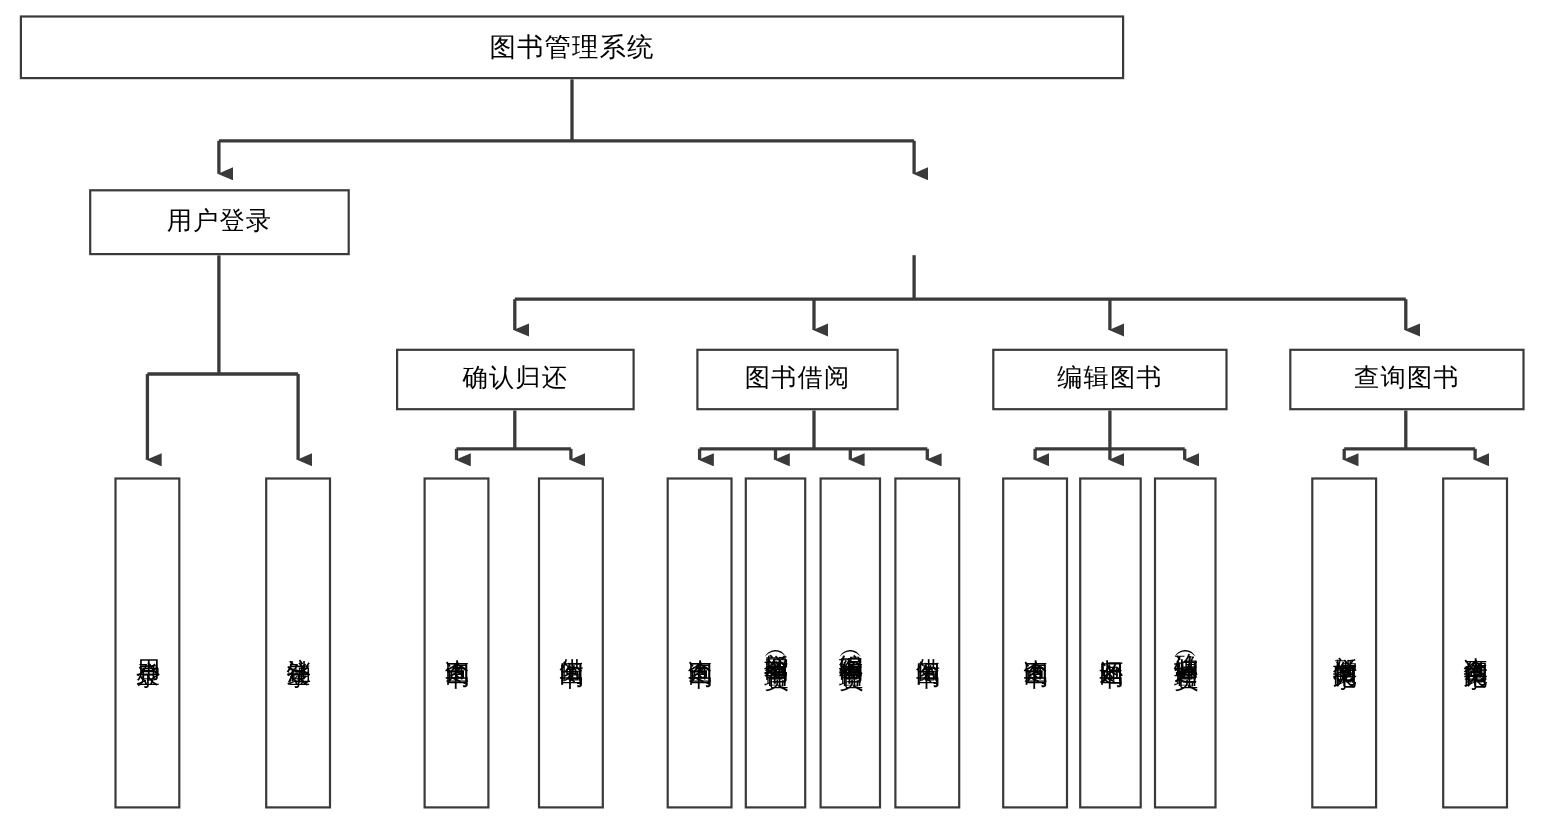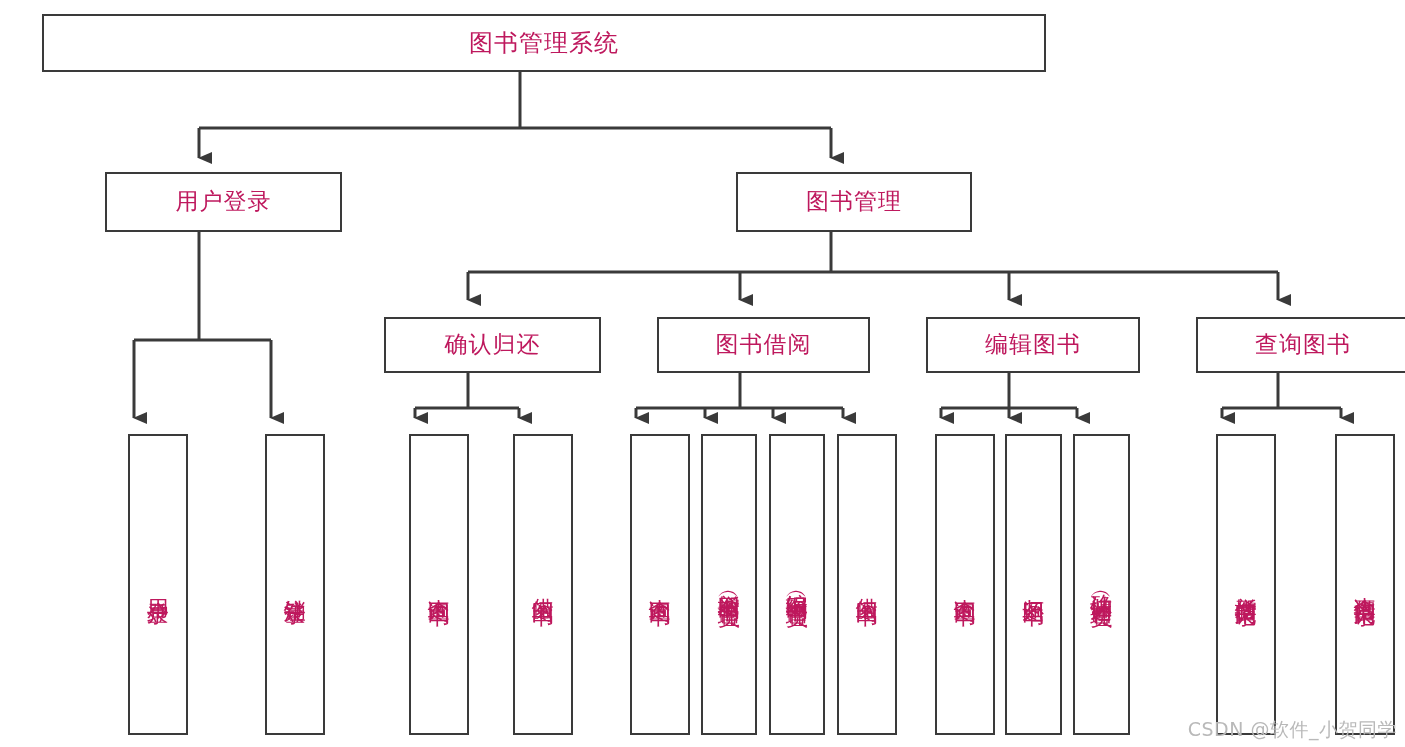--- a/index.html
+++ b/index.html
@@ -22,27 +22,26 @@
     top: 0;
     width: 1405px;
     height: 747px;
     pointer-events: none;
   }
   .node {
     position: absolute;
     box-sizing: border-box;
     border: 2.5px solid #3a3a3a;
     background: #ffffff;
-    color: #be185d;
+    color: #000000;
     display: flex;
     align-items: center;
     justify-content: center;
     text-align: center;
     z-index: 2;
-    margin-left: 24px;
   }
   .node-h {
     font-size: 23px;
     letter-spacing: 1px;
     line-height: 1.1;
   }
   .node.root {
     font-size: 24px;
   }
   .node-v {
@@ -127,28 +126,25 @@
     </g>
   </svg>
 
   <div class="node node-h root" style="left:18px; top:14px; width:1004px; height:58px;">
     <span>图书管理系统</span>
   </div>
 
   <div class="node node-h" style="left:81px; top:172px; width:237px; height:60px;">
     <span>用户登录</span>
   </div>
-  <div class="node node-h" style="left:712px; top:172px; width:236px; height:60px;">
-    <span>图书管理</span>
-  </div>
 
   <div class="node node-h" style="left:360px; top:317px; width:217px; height:56px;">
     <span>确认归还</span>
   </div>
-  <div class="node node-h" style="left:633px; top:317px; width:213px; height:56px;">
+  <div class="node node-h" style="left:633px; top:317px; width:184px; height:56px;">
     <span>图书借阅</span>
   </div>
   <div class="node node-h" style="left:902px; top:317px; width:214px; height:56px;">
     <span>编辑图书</span>
   </div>
   <div class="node node-h" style="left:1172px; top:317px; width:214px; height:56px;">
     <span>查询图书</span>
   </div>
 
   <div class="node node-v" style="left:104px; top:434px; width:60px; height:301px;">
@@ -188,15 +184,14 @@
     <span>确认归还（管理员）</span>
   </div>
 
   <div class="node node-v" style="left:1192px; top:434px; width:60px; height:301px;">
     <span>新增借阅记录</span>
   </div>
   <div class="node node-v" style="left:1311px; top:434px; width:60px; height:301px;">
     <span>查询借阅记录</span>
   </div>
 
-  <div id="watermark">CSDN @软件_小贺同学</div>
 
 </div>
 
 </body></html>

